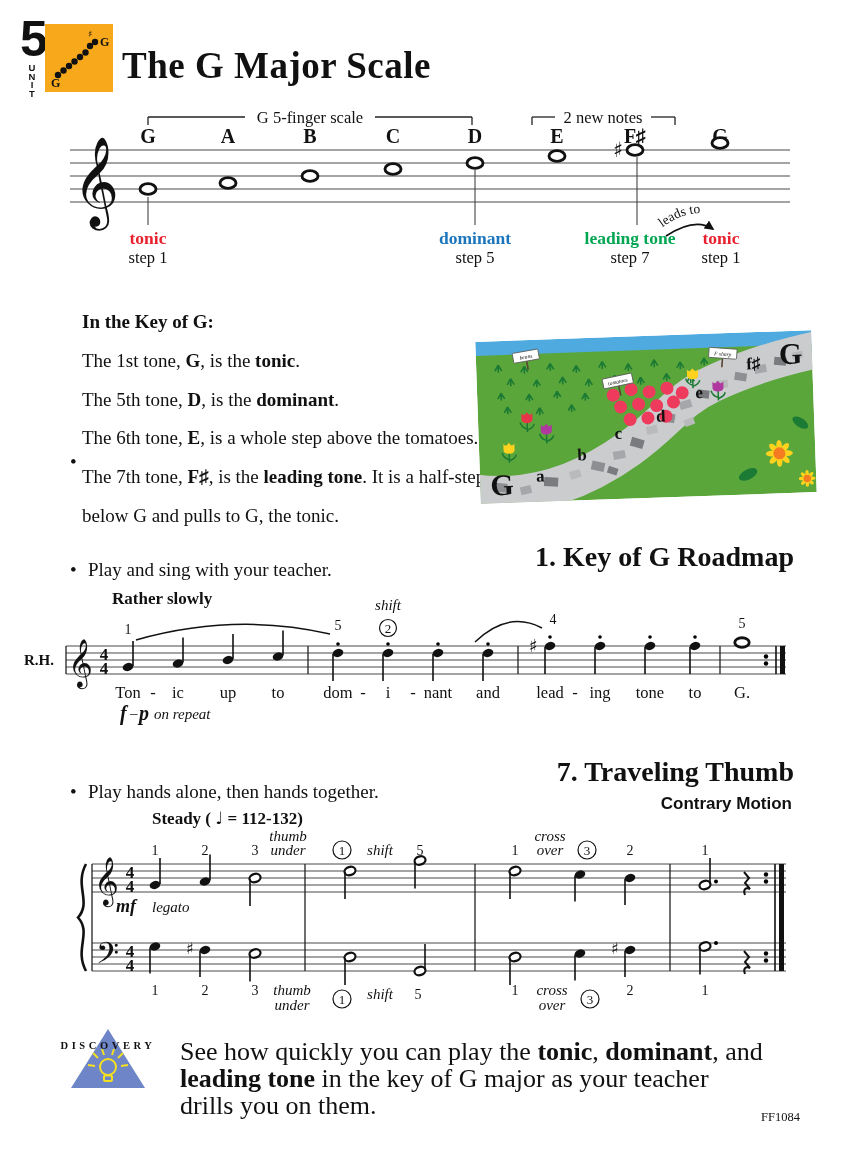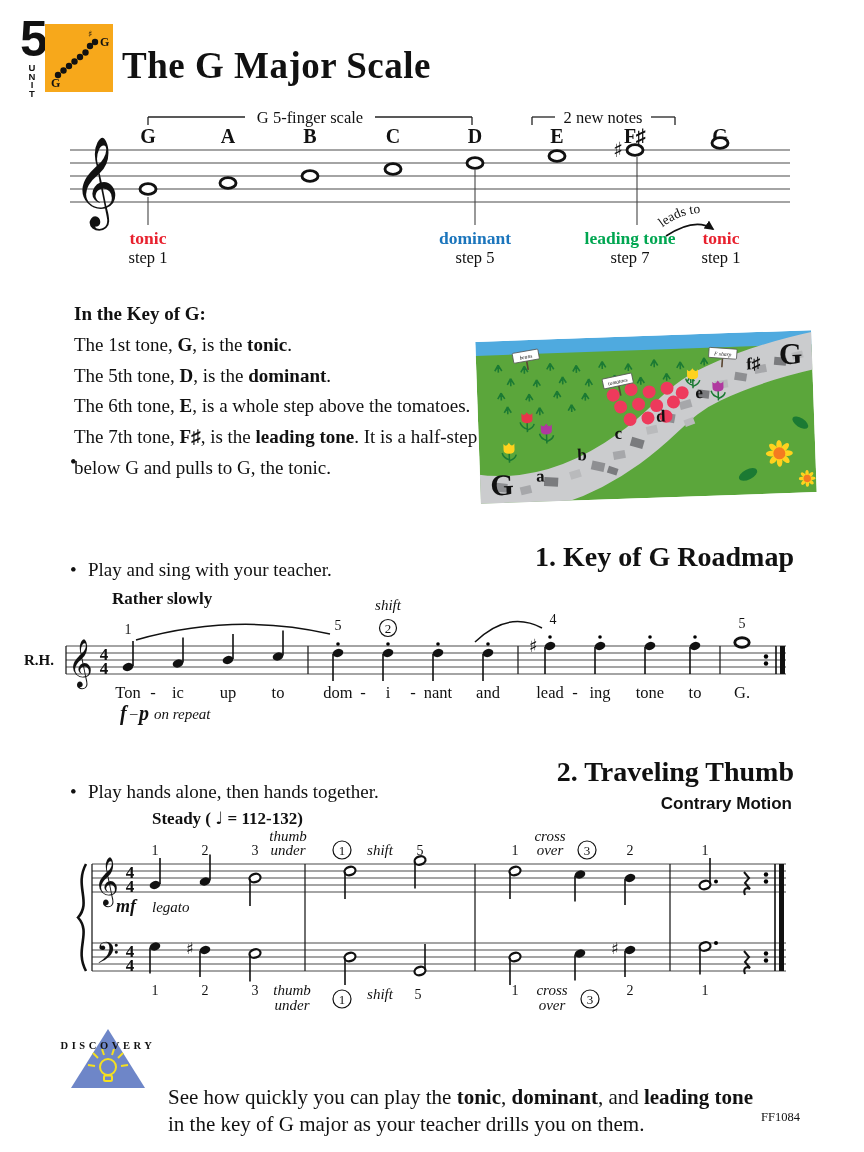--- a/index.html
+++ b/index.html
@@ -7,35 +7,35 @@
         font-family:"Liberation Serif",serif;color:#111;}
   .abs{position:absolute;}
   
   #unit-num{left:20px;top:16px;font-family:"Liberation Sans",sans-serif;font-weight:bold;font-size:50px;line-height:46px;}
   #unit-letters{left:26px;top:64px;font-family:"Liberation Sans",sans-serif;font-weight:bold;font-size:9.5px;line-height:8.5px;letter-spacing:0;text-align:center;width:12px;}
   #unit-letters div{height:8.5px;}
   #badge-box{left:45px;top:24px;}
   #page-title{left:122px;top:44px;font-size:37px;font-weight:bold;letter-spacing:0.5px;}
   
   #key-info{left:70px;top:297px;width:430px;font-size:19px;line-height:26.8px;}
-  #key-info p{margin:4px;}
+  #key-info p{margin:12px;}
   .bullet-row{display:flex;font-size:19px;line-height:26px;}
   .bullet-glyph{width:18px;}
   #bullet1{left:70px;top:449px;width:400px;}
   #s1-bullet{left:70px;top:557px;width:420px;}
   #s2-bullet{left:70px;top:779px;width:430px;}
   #s1-heading{right:70px;top:541px;font-size:28px;font-weight:bold;}
   #s2-heading{right:70px;top:756px;font-size:28px;font-weight:bold;text-align:right;}
   #s2-sub{right:72px;top:794px;font-family:"Liberation Sans",sans-serif;font-size:17px;font-weight:bold;text-align:right;}
   #s2-tempo{left:112px;top:808px;font-size:17px;font-weight:bold;margin-left:40px;}
   #s2-tempo .mus{font-family:"DejaVu Sans",sans-serif;font-weight:normal;}
   
   #illus{left:478px;top:336px;transform:rotate(-2deg);}
   
-  #disc-text{left:168px;top:1038px;width:586px;font-size:21px;line-height:27px;margin-top:46px;}
+  #disc-text{left:180px;top:1038px;width:586px;font-size:26px;line-height:27px;}
   
   #pg-num{left:22px;top:1149px;font-size:15px;}
   #pg-code{right:64px;top:1110px;font-size:12.5px;}
   
   svg text{font-family:"Liberation Serif",serif;fill:#111;}
   .mus{font-family:"DejaVu Sans",sans-serif;}
   .stf{stroke:#4a4a4a;stroke-width:1.2;}
   .bl{stroke:#222;stroke-width:1.3;}
   .ldr{stroke:#444;stroke-width:1.1;}
   .stem{stroke:#111;stroke-width:1.6;}
@@ -434,21 +434,21 @@
       <text x="110" y="130" font-size="15">–</text>
       <text x="119" y="132" font-size="20" class="bold ital">p</text>
       <text x="134" y="131" font-size="15" class="ital">on repeat</text>
     </g>
   </svg>
 
   <div class="abs bullet-row" id="s2-bullet">
     <span class="bullet-glyph">•</span>
     <span>Play hands alone, then hands together.</span>
   </div>
-  <div class="abs" id="s2-heading">2. Traveling Thumb</div>
+  <div class="abs" id="s2-heading">7. Traveling Thumb</div>
   <div class="abs" id="s2-sub">Contrary Motion</div>
   <div class="abs" id="s2-tempo"><span>Steady ( </span><span class="mus">♩</span><span> = 112-132)</span></div>
 
   <svg class="abs" style="left:20px;top:828px;" width="780" height="190" viewBox="0 0 780 190">
 
     <g class="fing" text-anchor="middle">
       <text x="135" y="27">1</text>
       <text x="185" y="27">2</text>
       <text x="235" y="27">3</text>
       <text x="268" y="13" font-size="15" class="ital">thumb</text>

